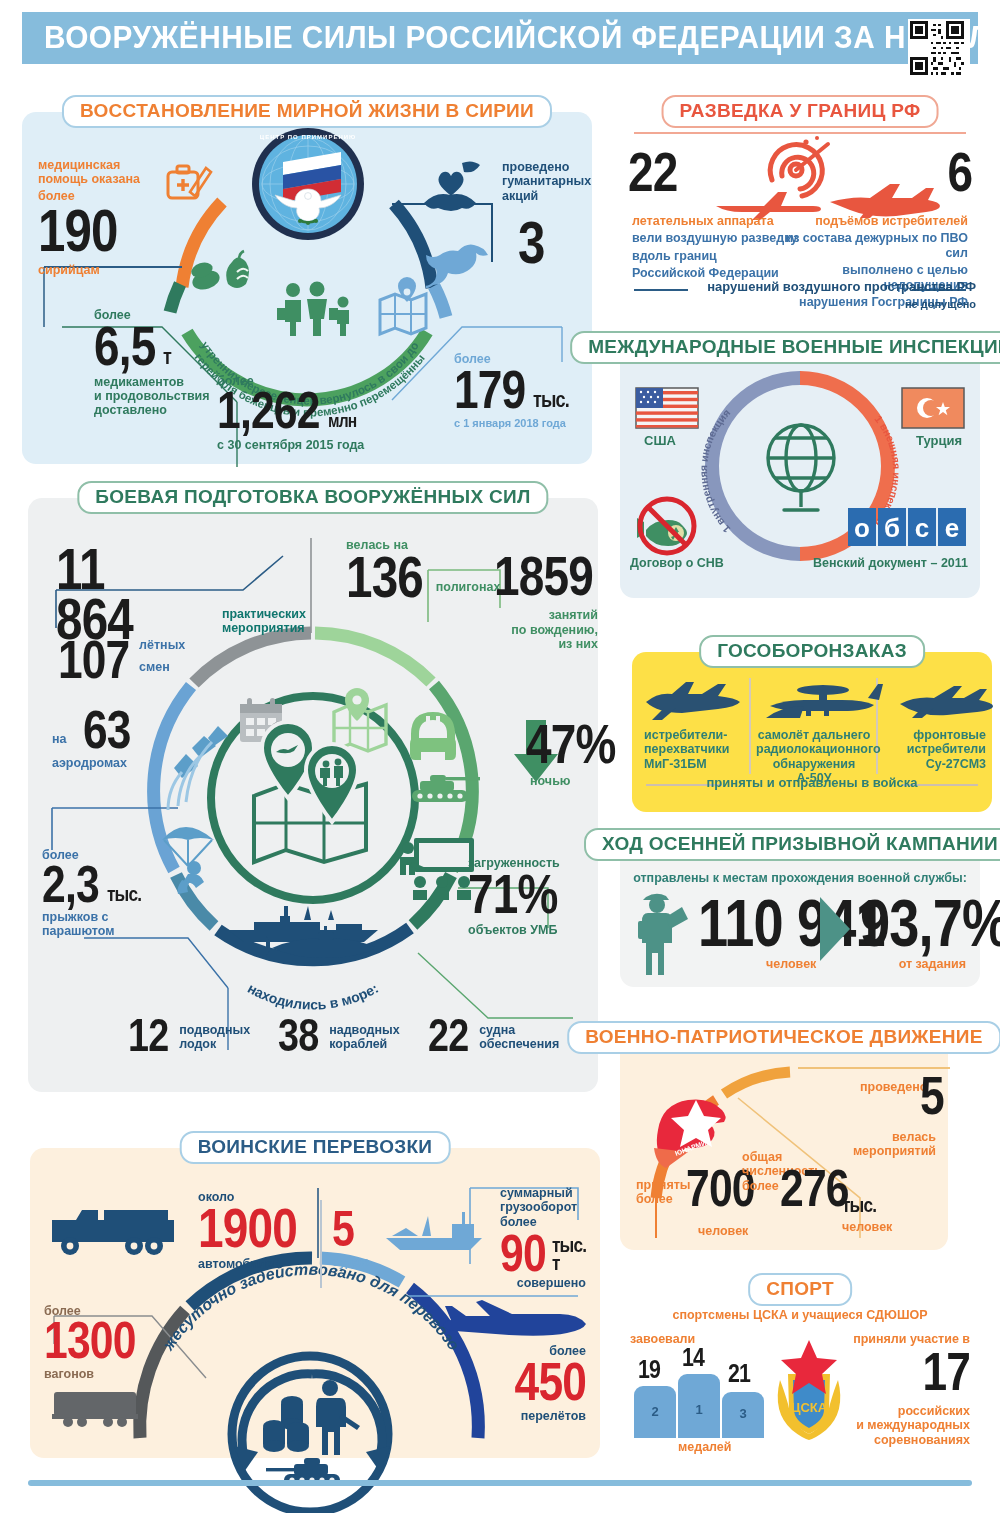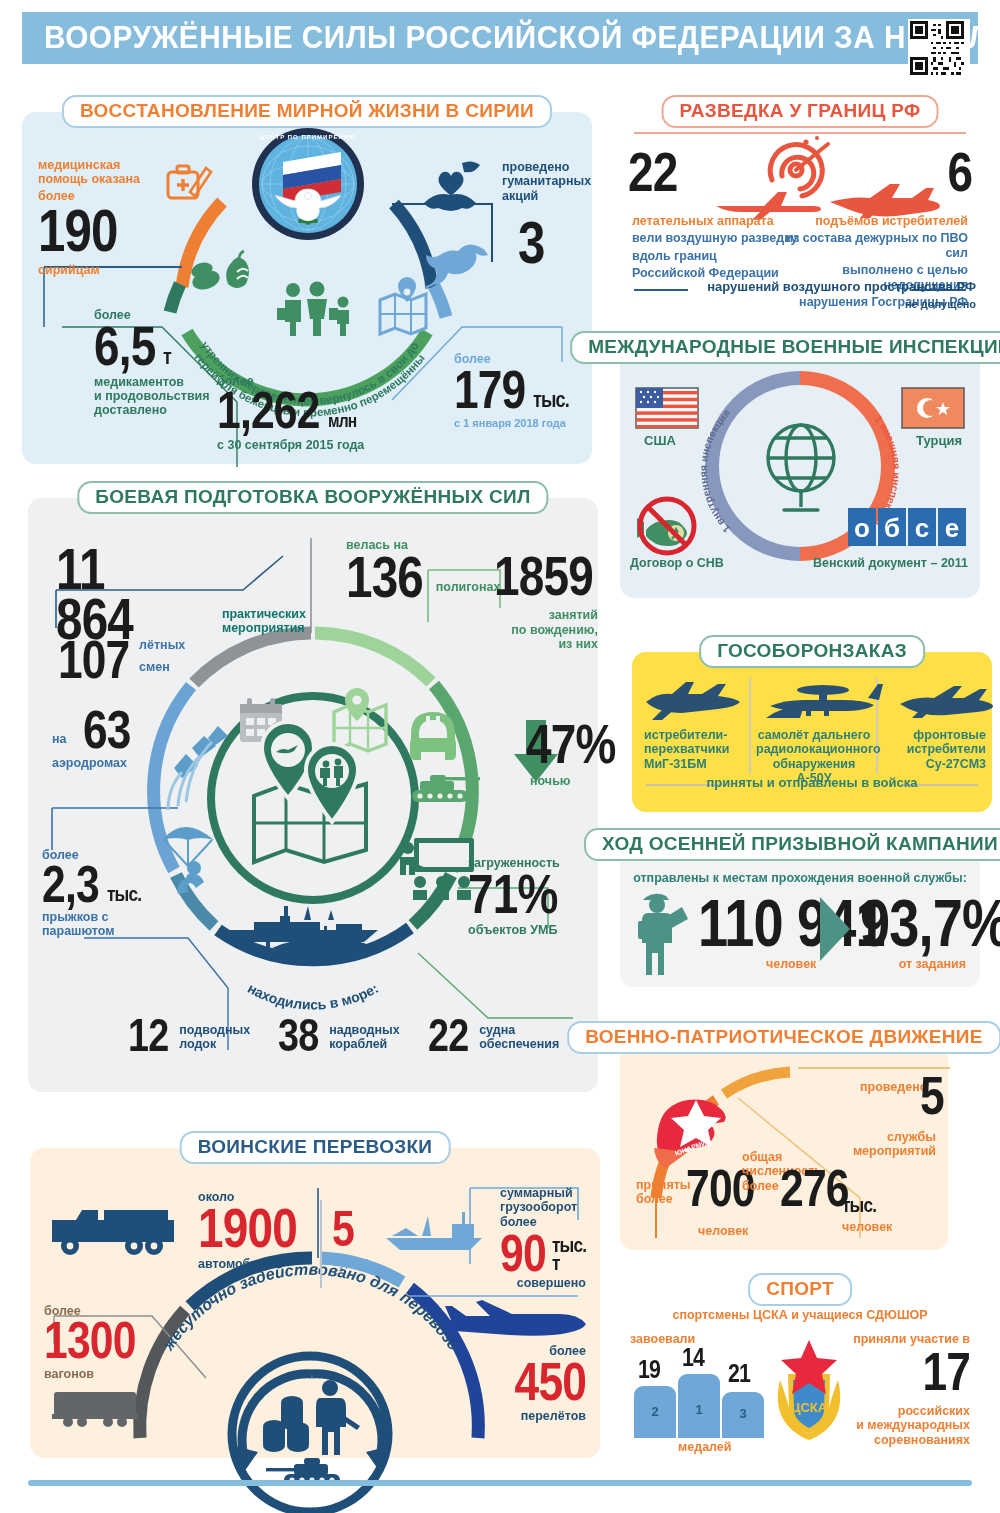--- a/index.html
+++ b/index.html
@@ -790,21 +790,21 @@
       <div class="lbl c-orange">общая численность</div>
       <div class="lbl c-orange">более</div>
     </div>
     <div class="big nb" style="left:160px;top:128px;font-size:52px">276</div>
     <div class="big nb" style="left:222px;top:158px;font-size:21px">тыс.</div>
     <div class="lbl nb c-orange" style="left:222px;top:182px">человек</div>
 
     <div class="lbl nb c-orange" style="left:240px;top:42px">проведено</div>
     <div class="big nb" style="left:300px;top:34px;font-size:54px">5</div>
     <div class="nb" style="right:12px;top:92px;width:130px;text-align:right">
-      <div class="lbl c-orange">службы</div>
+      <div class="lbl c-orange">велась</div>
       <div class="lbl c-orange">мероприятий</div>
     </div>
   </div>
 
   <div class="panel" id="sport">
     <div class="panel-title t-orange">СПОРТ</div>
     <div class="lbl nb c-orange" style="left:0;right:0;top:18px;text-align:center;font-size:12.5px">спортсмены ЦСКА и учащиеся СДЮШОР</div>
 
     <div class="lbl nb c-orange" style="left:10px;top:42px;font-size:12.5px">завоевали</div>
 

